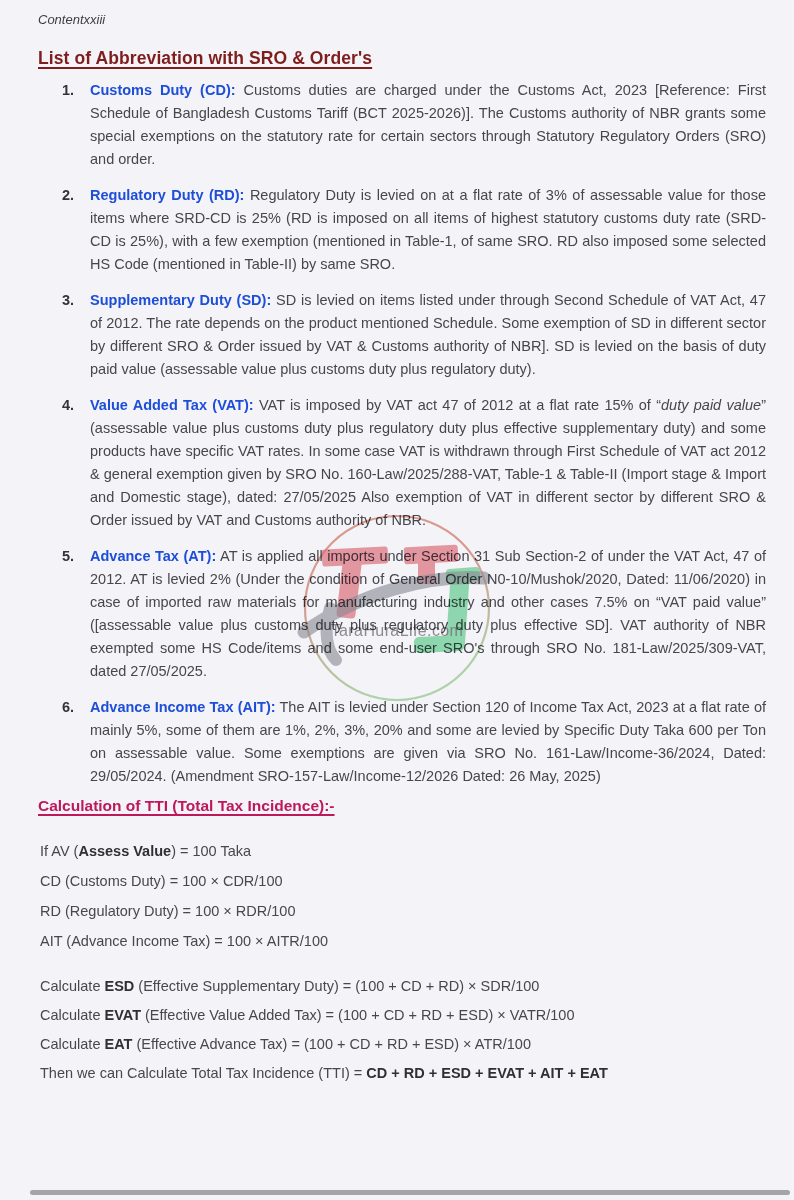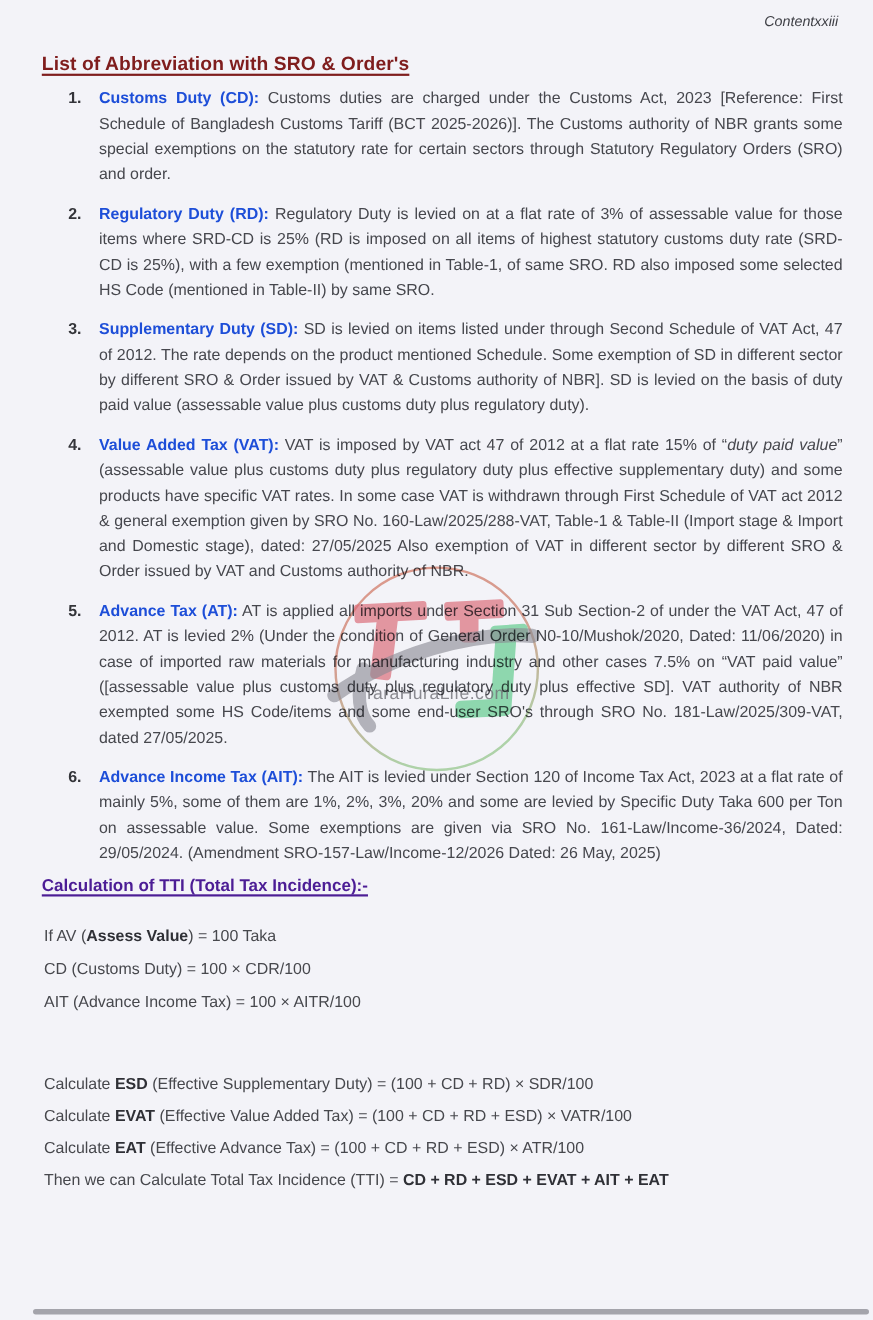--- a/index.html
+++ b/index.html
@@ -8,21 +8,21 @@
     width:794px;height:1200px;
     margin:0 auto;
     background:#f3f3f8;
     font-family:"Liberation Sans", sans-serif;
     color:#46474d;
     overflow:hidden;
   }
   
   .page-header{
     position:absolute;top:12px;left:38px;right:32px;
-    display:flex;justify-content:flex-end;
+    display:flex;justify-content:flex-start;
     font-style:italic;font-size:13px;color:#3e3f45;
   }
   
   .page-title{
     position:absolute;top:48px;left:38px;margin:0;
     font-size:17.5px;font-weight:bold;color:#7f1d1d;
     text-decoration:underline;text-underline-offset:3px;text-decoration-thickness:1.5px;
     letter-spacing:.1px;
   }
   
@@ -48,21 +48,21 @@
   }
   .watermark svg{display:block;}
   .wm-text{
     position:absolute;left:0;right:0;top:110px;
     text-align:center;font-size:16px;color:rgba(92,92,98,.8);
     letter-spacing:.4px;
   }
   
   .calc-title{
     position:absolute;top:797px;left:38px;margin:0;
-    font-size:15.5px;font-weight:bold;color:#4c1d95;
+    font-size:15.5px;font-weight:bold;color:#be185d;
     text-decoration:underline;text-underline-offset:3px;text-decoration-thickness:1.5px;
   }
   .formulas{position:absolute;left:40px;font-size:14.5px;color:#47484d;}
   .formulas-basic{top:836px;}
   .formulas-basic .formula-line{height:30px;line-height:30px;}
   .formulas-derived{top:972px;}
   .formulas-derived .formula-line{height:29px;line-height:29px;}
   .formula-line b{color:#2f3036;}
   
   .page-edge{
@@ -148,20 +148,21 @@
       </g>
     </svg>
     <div class="wm-text">TaraHuraLife.com</div>
   </div>
 
   <h2 class="calc-title">Calculation of TTI (Total Tax Incidence):-</h2>
 
   <div class="formulas formulas-basic">
     <div class="formula-line"><span>If AV (</span><b>Assess Value</b><span>) = 100 Taka</span></div>
     <div class="formula-line"><span>CD (Customs Duty) = 100 × CDR/100</span><b></b><span></span></div>
+    <div class="formula-line"><span>RD (Regulatory Duty) = 100 × RDR/100</span><b></b><span></span></div>
     <div class="formula-line"><span>AIT (Advance Income Tax) = 100 × AITR/100</span><b></b><span></span></div>
   </div>
 
   <div class="formulas formulas-derived">
     <div class="formula-line"><span>Calculate </span><b>ESD</b><span> (Effective Supplementary Duty) = (100 + CD + RD) × SDR/100</span></div>
     <div class="formula-line"><span>Calculate </span><b>EVAT</b><span> (Effective Value Added Tax) = (100 + CD + RD + ESD) × VATR/100</span></div>
     <div class="formula-line"><span>Calculate </span><b>EAT</b><span> (Effective Advance Tax) = (100 + CD + RD + ESD) × ATR/100</span></div>
     <div class="formula-line"><span>Then we can Calculate Total Tax Incidence (TTI) = </span><b>CD + RD + ESD + EVAT + AIT + EAT</b><span></span></div>
   </div>
 

